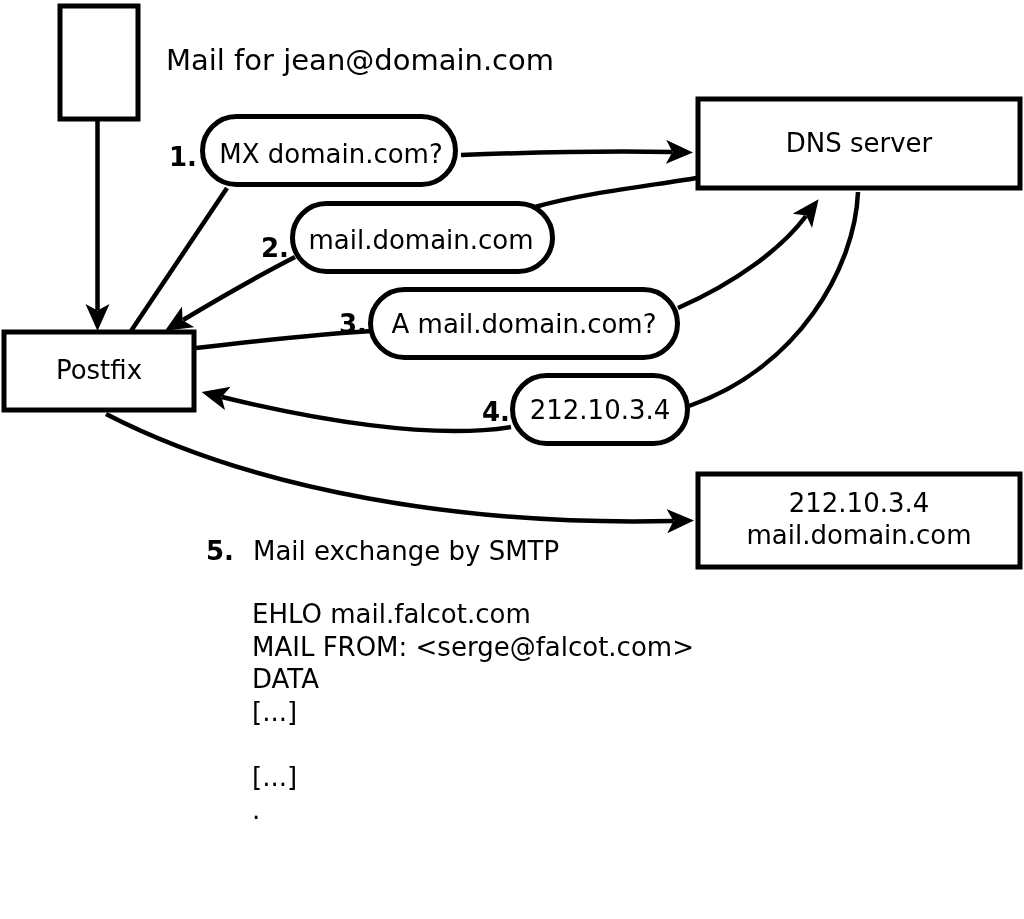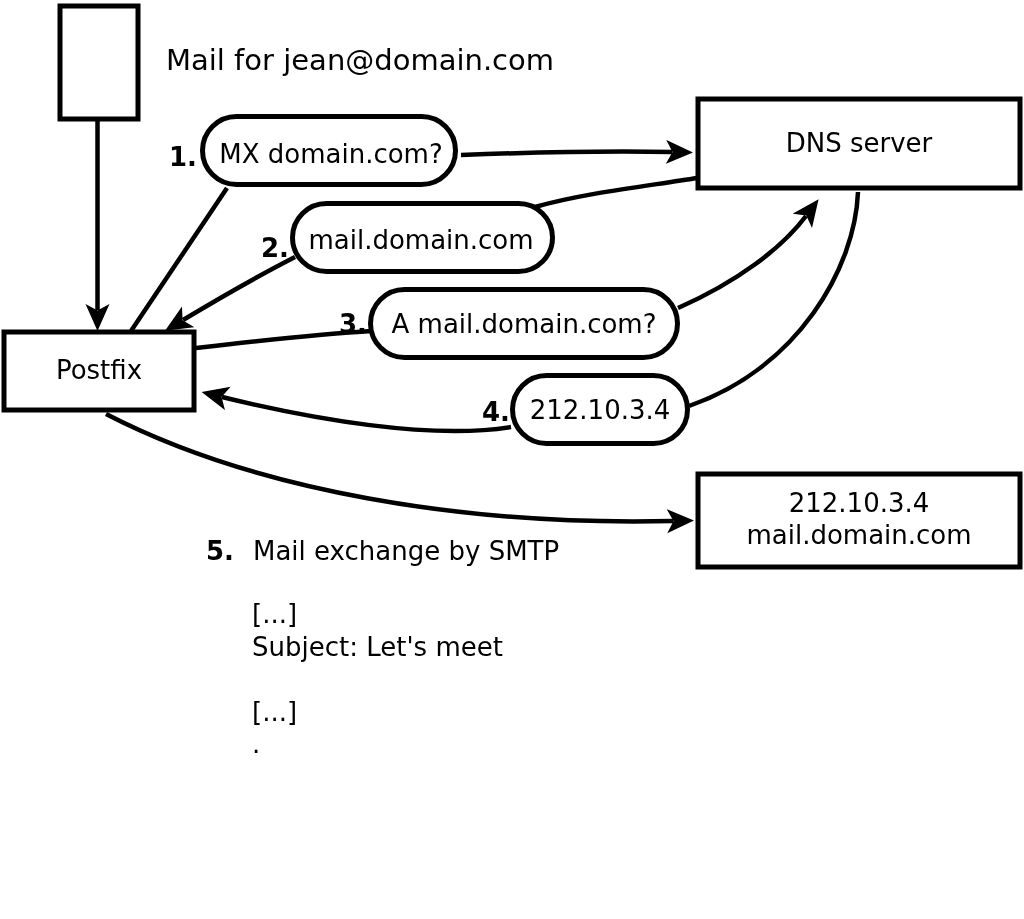--- a/index.html
+++ b/index.html
@@ -75,20 +75,22 @@
     <text class="t26 bold end" x="289" y="257">2.</text>
     <text class="t26 bold end" x="367" y="333">3.</text>
     <text class="t26 bold end" x="510" y="421">4.</text>
     <text class="t26 bold end" x="234" y="560">5.</text>
     <text class="t26" x="253" y="560">Mail exchange by SMTP</text>
 
     <text class="t29" x="166" y="70">Mail for jean@domain.com</text>
   </svg>
 
   <div class="smtp-session">
+    <div class="smtp-line">EHLO mail.falcot.com</div>
+    <div class="smtp-line">MAIL FROM: &lt;serge@falcot.com&gt;</div>
+    <div class="smtp-line">DATA</div>
     <div class="smtp-line">[...]</div>
-    <div class="smtp-line">Subject: Let's meet</div>
     <div class="smtp-line"></div>
     <div class="smtp-line">[...]</div>
     <div class="smtp-line">.</div>
   </div>
 
 </div>
 
 </body></html>

